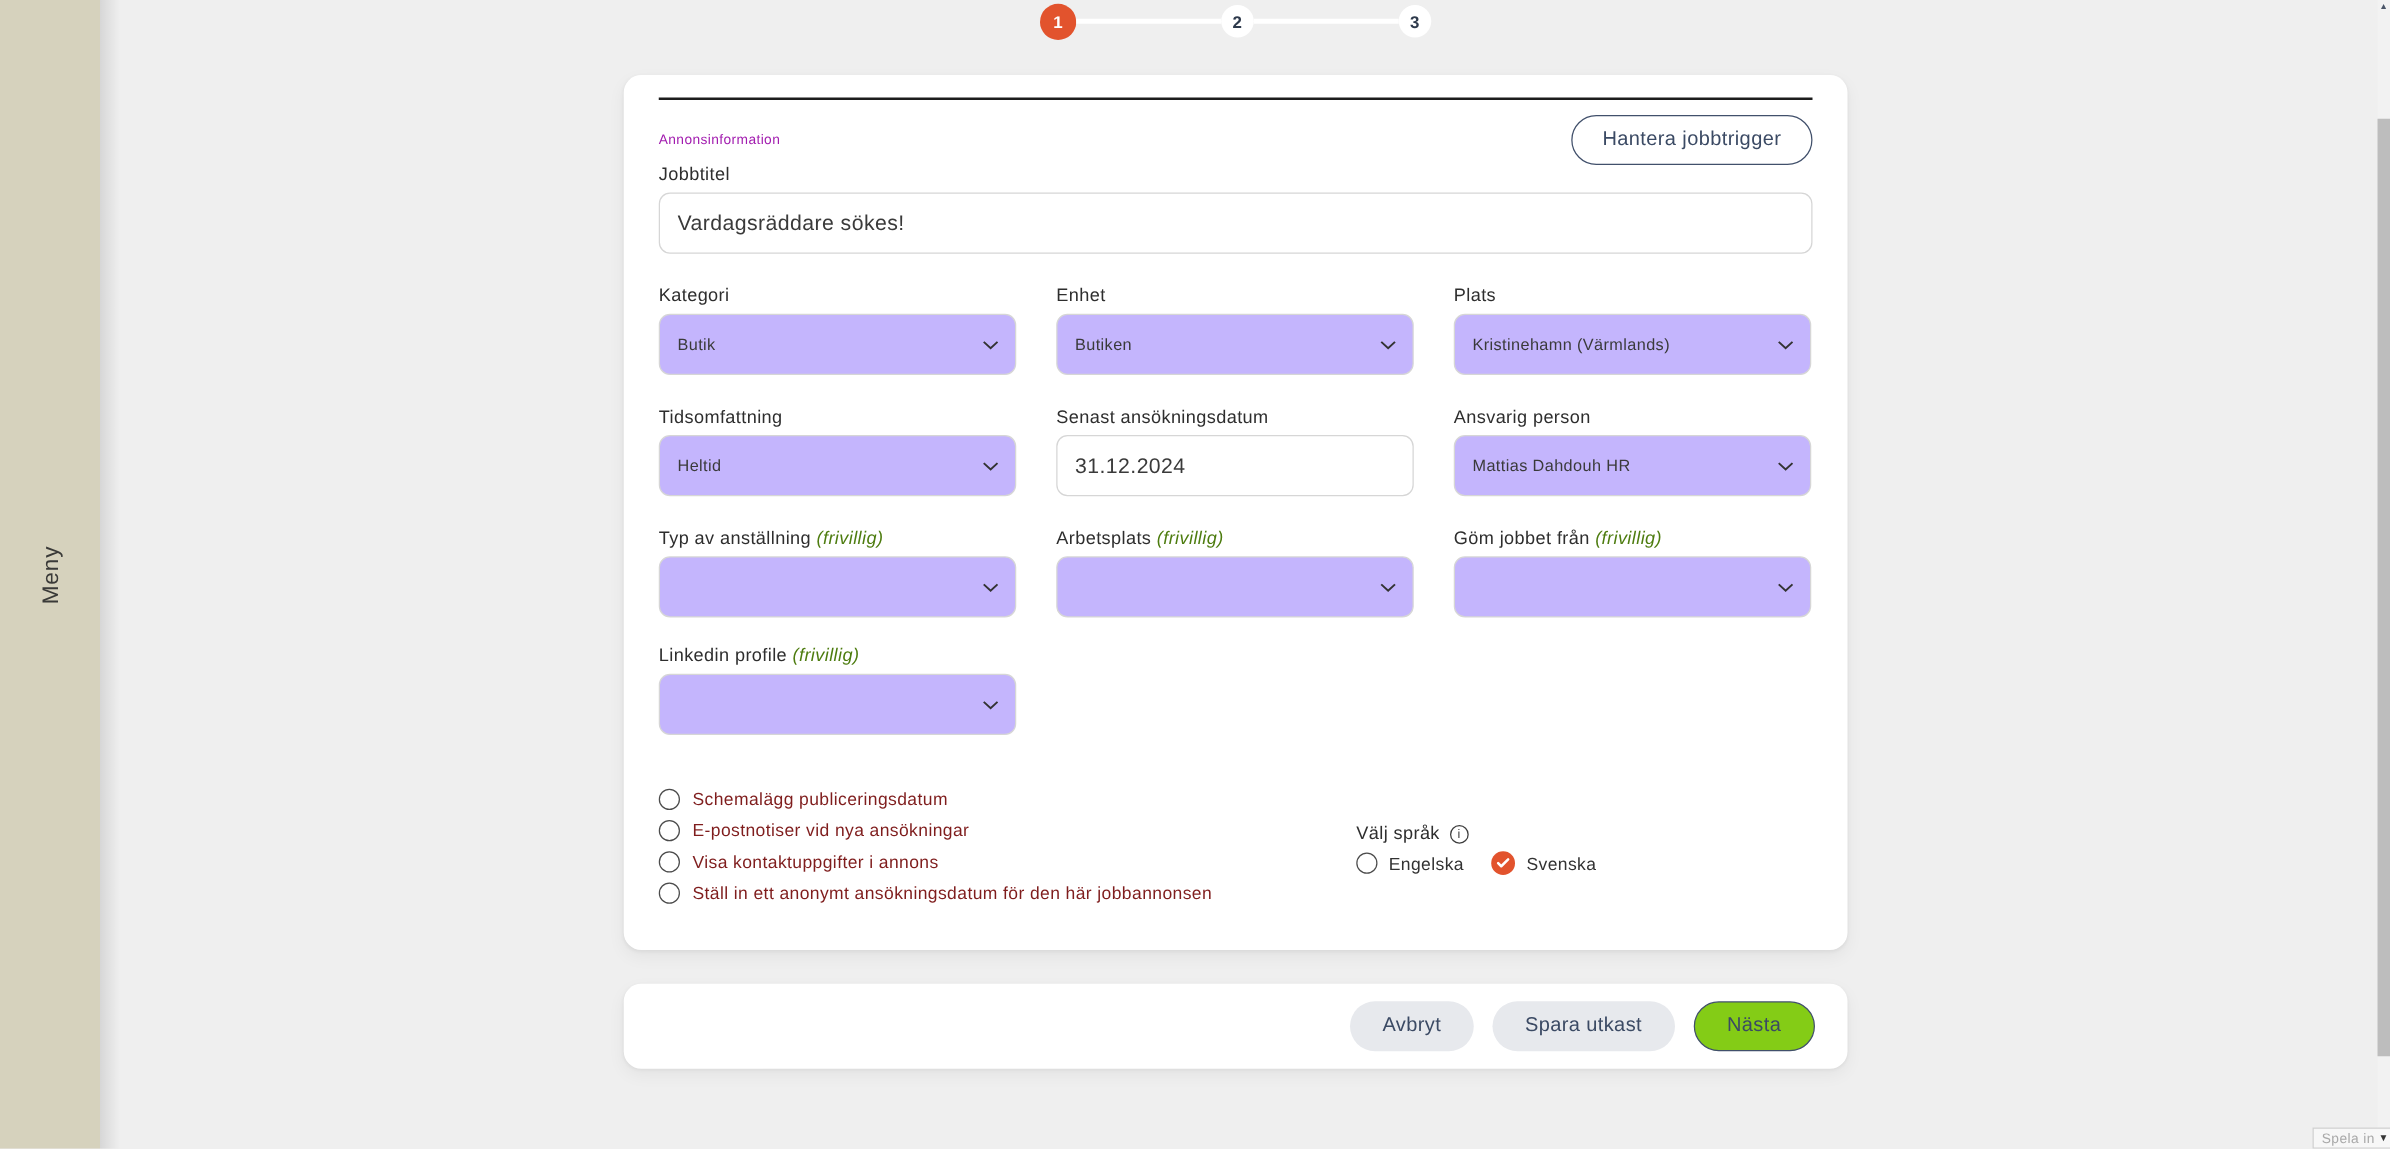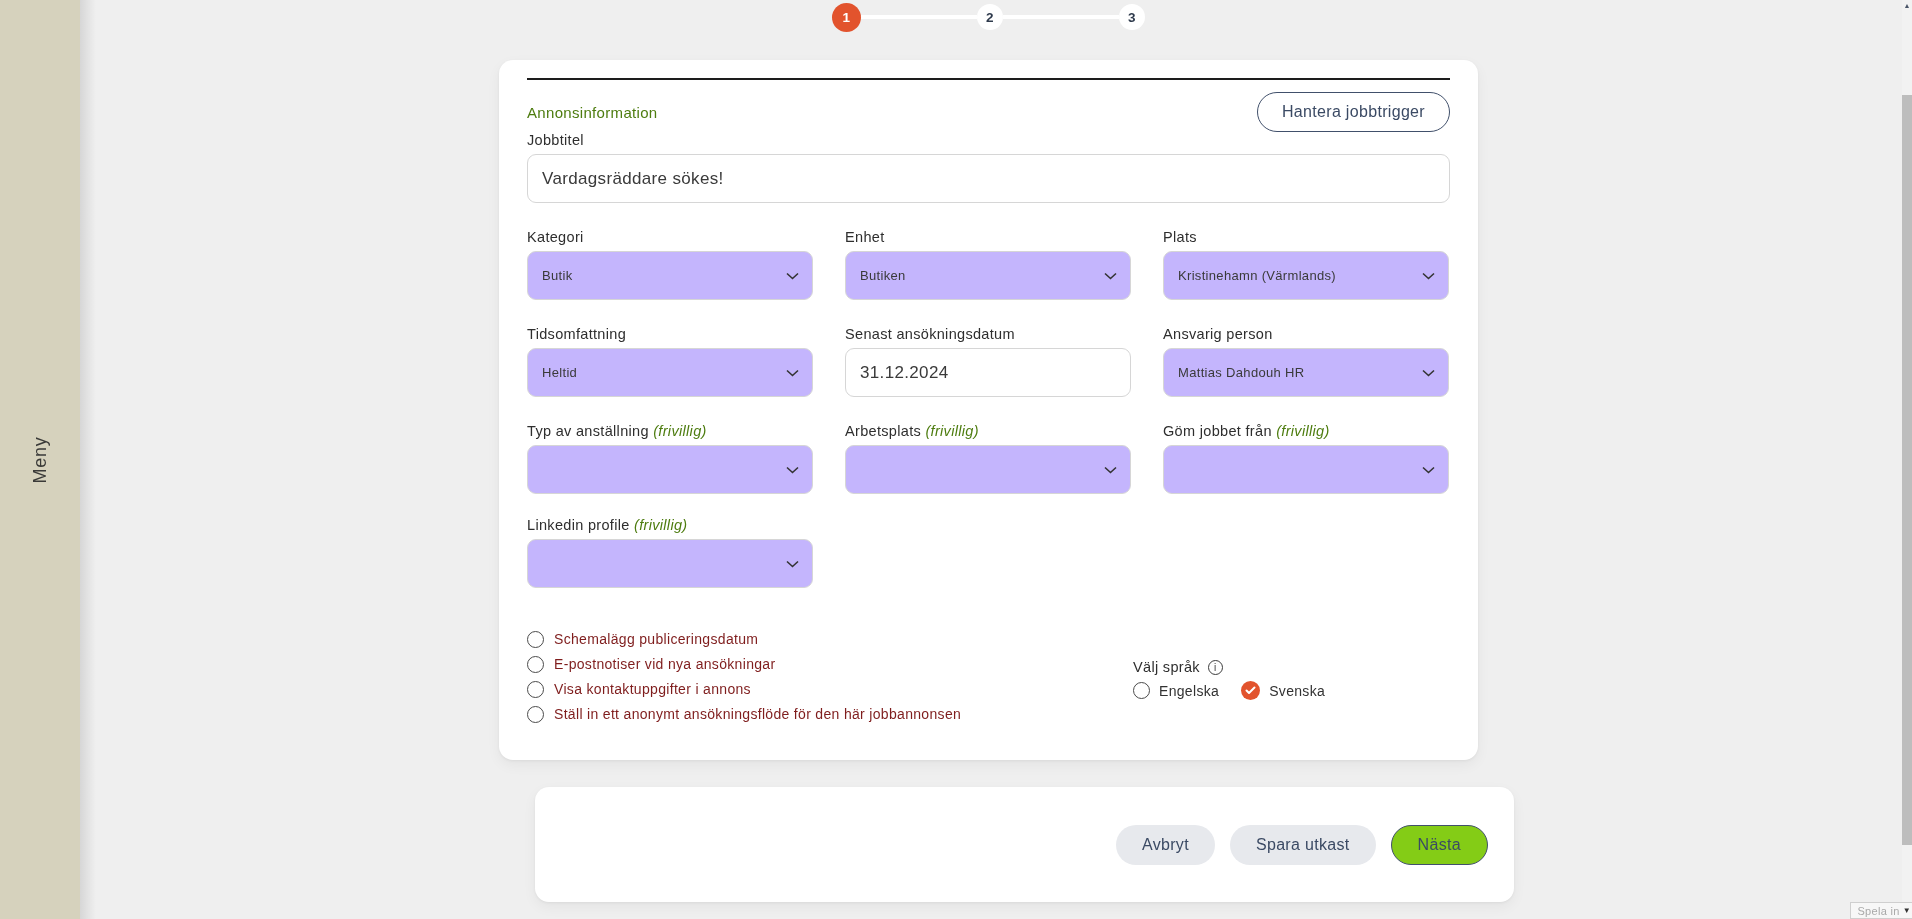--- a/index.html
+++ b/index.html
@@ -46,32 +46,32 @@
   }
   .step-line { width:116px; height:4px; background:#ffffff; flex:0 0 auto; }
 
   
   .card {
     position:absolute; background:#ffffff; border-radius:14px;
     box-shadow:0 1px 3px rgba(0,0,0,.05), 0 5px 14px rgba(0,0,0,.05);
   }
   .main-card { left:499px; top:60px; width:979px; height:700px; padding:0 28px; }
   .footer-card {
-    left:499px; top:787px; width:979px; height:115px;
+    left:499px; top:787px; width:979px; height:68px;
     display:flex; align-items:center; justify-content:flex-end;
-    gap:15px; padding-right:26px;margin-left:36px;
+    gap:15px; padding-right:26px;
   }
 
   .top-line { margin-top:18px; height:2px; background:#1d1d1d; }
 
   .header-row {
     margin-top:12px; height:40px;
     display:flex; align-items:center; justify-content:space-between;
   }
-  .section-title { font-size:15px; color:#4d7c0f; }
+  .section-title { font-size:11px; color:#a21caf; }
   .btn-outline {
     height:40px; padding:0 24px; border-radius:21px;
     border:1.6px solid #41506b; background:#ffffff; color:#3b4a64;
     font-size:16px; font-family:inherit; letter-spacing:.02em;
     display:flex; align-items:center; cursor:pointer;
   }
 
   .field-label {
     font-size:14.5px; color:#2e2e2e; height:17px; line-height:17px;
     display:block; white-space:nowrap;
@@ -106,21 +106,21 @@
     display:flex; align-items:center; gap:10px; height:18px; margin-bottom:7px;
     cursor:pointer;
   }
   .check-circle {
     width:17px; height:17px; border-radius:50%;
     border:1.6px solid #4b4b4b; background:#fff; flex:0 0 auto;
   }
   .check-label { font-size:14px; color:#7f1d1d; white-space:nowrap; }
 
   
-  .language-block { position:absolute; left:634px; top:598px; }
+  .language-block { position:absolute; left:586px; top:598px; }
   .lang-title-row { display:flex; align-items:center; gap:8px; height:18px; }
   .lang-title { font-size:14.5px; color:#2e2e2e; }
   .info-icon {
     width:15px; height:15px; border-radius:50%; border:1.3px solid #3c3c3c;
     color:#3c3c3c; font-size:10px; line-height:13px; text-align:center;
     font-style:normal; cursor:pointer;
   }
   .lang-options { display:flex; align-items:center; gap:22px; margin-top:5px; }
   .lang-option { display:flex; align-items:center; gap:9px; cursor:pointer; }
   .radio-circle {
@@ -323,21 +323,21 @@
     <div class="check-row">
       <span class="check-circle"></span>
       <span class="check-label">E-postnotiser vid nya ansökningar</span>
     </div>
     <div class="check-row">
       <span class="check-circle"></span>
       <span class="check-label">Visa kontaktuppgifter i annons</span>
     </div>
     <div class="check-row">
       <span class="check-circle"></span>
-      <span class="check-label">Ställ in ett anonymt ansökningsflöde för den här jobbannonsen</span>
+      <span class="check-label">Ställ in ett anonymt ansökningsdatum för den här jobbannonsen</span>
     </div>
   </div>
 
   
   <div class="language-block">
     <div class="lang-title-row">
       <span class="lang-title">Välj språk</span>
       <span class="info-icon">i</span>
     </div>
     <div class="lang-options">

